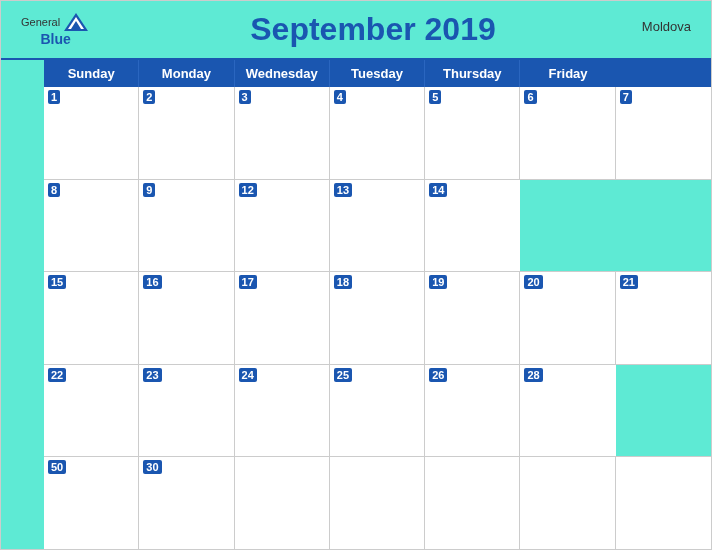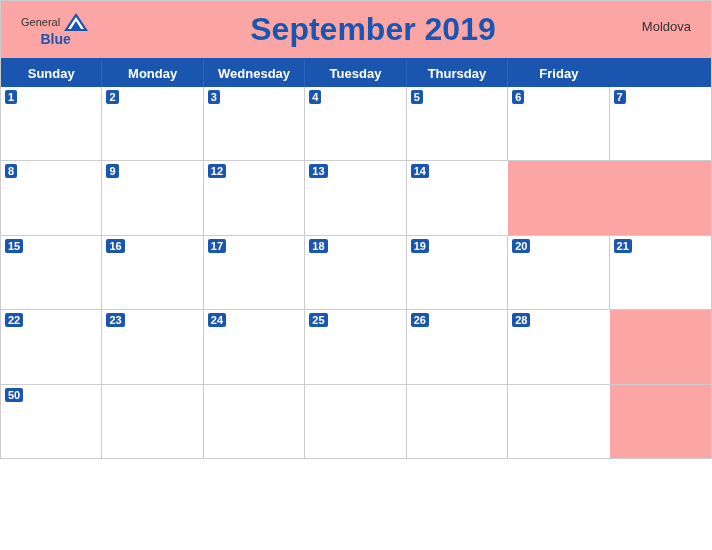--- a/index.html
+++ b/index.html
@@ -5,22 +5,22 @@
     * { box-sizing: border-box; margin: 0; padding: 0; }
     body {
       font-family: Arial, sans-serif;
       background: #fff;
       width: 712px;
       height: 550px;
       overflow: hidden;
     }
     .calendar-container {
       width: 712px;
-      height: 459px;
-      background: #fca5a5;
+      height: 550px;
+      background: #5eead4;
       border: 1px solid #ccc;
       display: flex;
       flex-direction: column;
     }
     .header {
       display: flex;
       align-items: center;
       justify-content: center;
       padding: 10px 20px;
       position: relative;
@@ -51,20 +51,21 @@
       color: #1a56b0;
       font-weight: bold;
       text-align: left;
       margin-left: 34px;
     }
     .calendar-grid {
       flex: 1;
       display: flex;
       flex-direction: column;
       border-top: 2px solid #1a56b0;
+      padding-left: 43px;
     }
     .day-headers {
       display: grid;
       grid-template-columns: repeat(7, 1fr);
       background: #1a56b0;
     }
     .day-header {
       color: #fff;
       text-align: center;
       padding: 6px 4px;
@@ -223,20 +224,23 @@
             <div class="day-number">26</div>
           </div>
           <div class="day-cell">
             <div class="day-number">28</div>
           </div>
         </div>
         <div class="week-row">
           <div class="day-cell">
             <div class="day-number">50</div>
           </div>
+          <div class="day-cell">
+            <div class="day-number">30</div>
+          </div>
           <div class="day-cell"></div>
           <div class="day-cell"></div>
           <div class="day-cell"></div>
           <div class="day-cell"></div>
           <div class="day-cell"></div>
         </div>
       </div>
   </div>
 </div>
 

